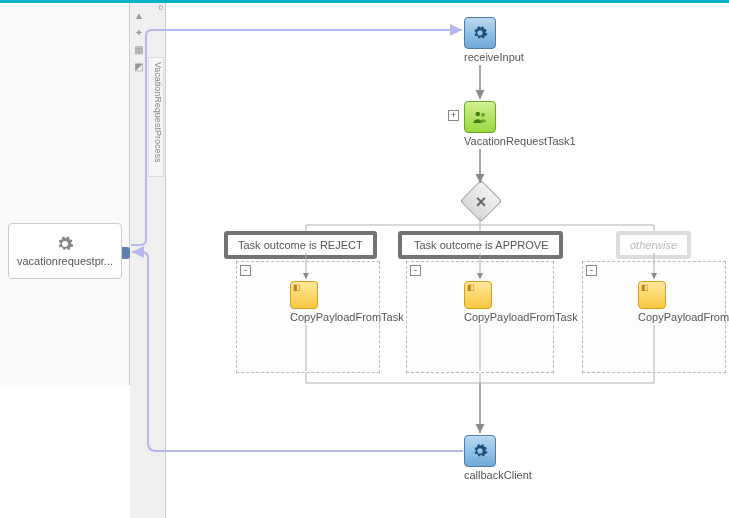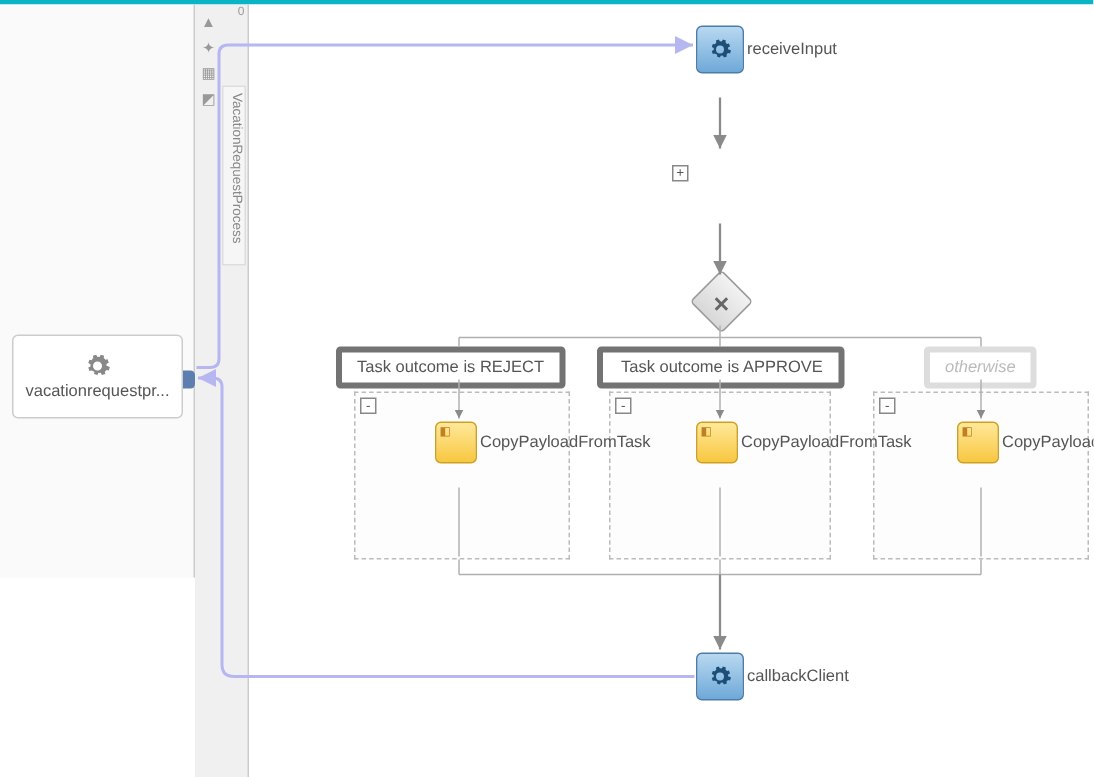--- a/index.html
+++ b/index.html
@@ -84,22 +84,21 @@
     position: absolute;
     top: 3px;
     left: 166px;
     right: 0;
     bottom: 0;
     background: #fff;
   }
   .node-card {
     position: absolute;
     display: flex;
-    flex-direction: row;
-    align-items: center;
+    flex-direction: column;
     gap: 2px;
   }
   .icon-box {
     width: 32px;
     height: 32px;
     border-radius: 4px;
     display: flex;
     align-items: center;
     justify-content: center;
     border: 1px solid;
@@ -215,20 +214,31 @@
 
   <div class="node-card" style="top:14px; left:298px;">
     <div class="icon-box blue">
       <svg class="gear-svg" viewBox="0 0 24 24" style="width:16px;height:16px;">
           <path fill="#1d4e78" d="M12 8a4 4 0 1 0 0 8 4 4 0 0 0 0-8zm9 4l2 1-1 3-2-.4a8 8 0 0 1-1.5 1.5l.4 2-3 1-1-2a8 8 0 0 1-2 0l-1 2-3-1 .4-2A8 8 0 0 1 6.8 16L4.8 16.4l-1-3 2-1a8 8 0 0 1 0-2l-2-1 1-3 2 .4A8 8 0 0 1 8.3 4.9L7.9 2.9l3-1 1 2a8 8 0 0 1 2 0l1-2 3 1-.4 2a8 8 0 0 1 1.5 1.5l2-.4 1 3-2 1a8 8 0 0 1 0 2z"></path>
         </svg>
     </div>
     <span class="icon-label">receiveInput</span>
   </div>
 
+  <div class="node-card" style="top:98px; left:298px;">
+    <div class="icon-box green">
+      <svg viewBox="0 0 24 24" style="width:18px;height:18px;">
+          <circle cx="9" cy="8" r="3" fill="#4a7a16"></circle>
+          <path fill="#4a7a16" d="M3 20c0-3 3-5 6-5s6 2 6 5z"></path>
+          <circle cx="16" cy="9" r="2.5" fill="#6aa028"></circle>
+          <path fill="#6aa028" d="M12 19c0-2.5 2-4 4-4s4 1.5 4 4z"></path>
+        </svg>
+    </div>
+    <span class="icon-label">VacationRequestTask1</span>
+  </div>
   <div class="expand-btn" style="top:107px; left:282px;">+</div>
 
   <div class="gateway" style="top:183px; left:300px;">
     <div class="x">×</div>
   </div>
 
   <div class="branch-label" style="top:228px; left:58px;">Task outcome is REJECT</div>
   <div class="branch-label" style="top:228px; left:232px;padding-left:12px;">Task outcome is APPROVE</div>
   <div class="branch-label dim" style="top:228px; left:450px;">otherwise</div>
 

